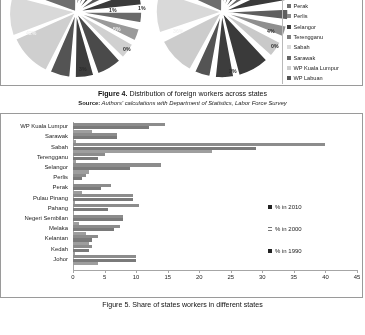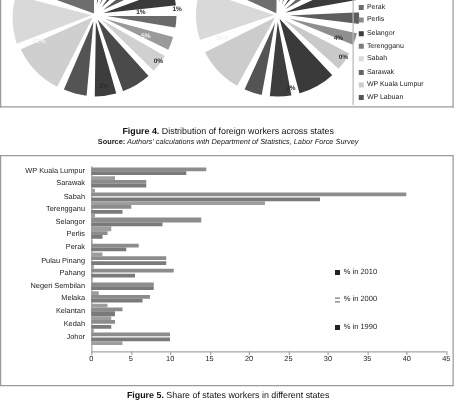--- a/index.html
+++ b/index.html
@@ -12,21 +12,21 @@
   .pie-a{left:4px;}
   .pie-b{left:150px;}
   .pie-svg{display:block;}
   .pie-lbl{position:absolute;font-size:5.2px;font-weight:bold;color:#2b2b2b;white-space:nowrap;}
   .pie-lbl.wht{color:#f2f2f2;}
 
   .legend4{position:absolute;right:2px;top:0;width:78px;height:84px;border-left:1px solid #b9b9b9;padding:1px 0 0 4px;box-sizing:border-box;}
   .lg4-item{display:flex;align-items:center;height:10.3px;font-size:5.6px;color:#1d1d1d;white-space:nowrap;}
   .lg4-sw{width:4px;height:4px;margin-right:2.5px;flex:0 0 auto;}
 
-  .cap{text-align:center;margin-top:15px;}
+  .cap{text-align:center;margin-top:4px;}
   .cap .t{font-size:7.1px;line-height:9px;color:#111;}
   .cap .t b{font-weight:bold;}
   .cap .s{font-size:5.9px;line-height:8px;font-style:italic;color:#222;}
   .cap .s b{font-style:normal;font-weight:bold;}
 
   
   .fig5{position:relative;margin-top:6px;width:363px;height:185px;border:1px solid #9a9a9a;box-sizing:border-box;background:#fff;}
   .plot{position:absolute;left:72px;top:8px;right:5px;bottom:26px;}
   .axis-line{position:absolute;left:0;top:0;bottom:0;width:1px;background:#a6a6a6;}
   .rows{position:absolute;left:0;right:0;top:0;bottom:0;}
@@ -43,21 +43,21 @@
   .tick{position:absolute;top:0;width:1px;height:3px;background:#a6a6a6;}
   .xlab{position:absolute;top:4px;font-size:5.9px;color:#1d1d1d;transform:translateX(-50%);}
 
   .legend5{position:absolute;right:8px;top:82px;width:86px;}
   .lg5-item{display:flex;align-items:center;height:22px;font-size:6px;color:#1d1d1d;white-space:nowrap;}
   .lg5-sw{width:4px;height:4px;margin-right:3px;flex:0 0 auto;}
   .lg5-sw.hollow{background:#fff;border:1px solid #777;height:2px;border-left:none;border-right:none;}
 
   .cap5{text-align:center;margin-top:3px;}
   .cap5 .t{font-size:7.1px;line-height:9px;color:#111;}
-  .cap5 .t b{font-weight:bold;}
+  .cap5 .t b{font-weight:normal;}
 </style>
 </head>
 <body>
 
 <div class="page">
 
   <div class="fig4">
 
     <div class="pie-wrap pie-a">
       <svg class="pie-svg" width="142" height="148" viewBox="0 0 142 148">

